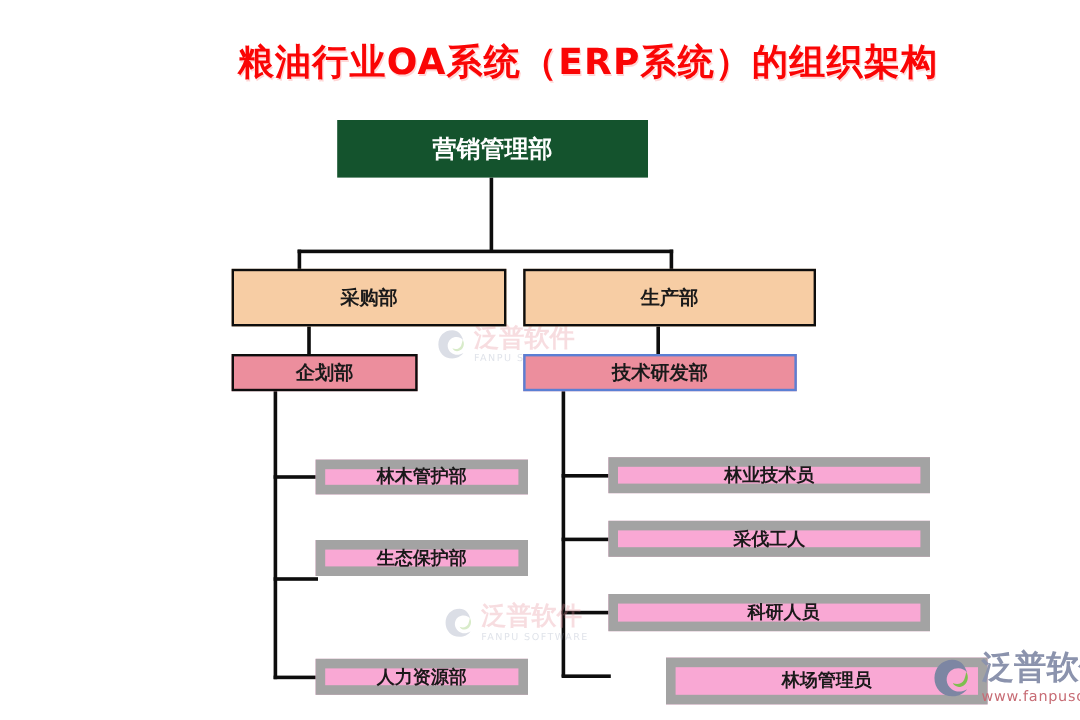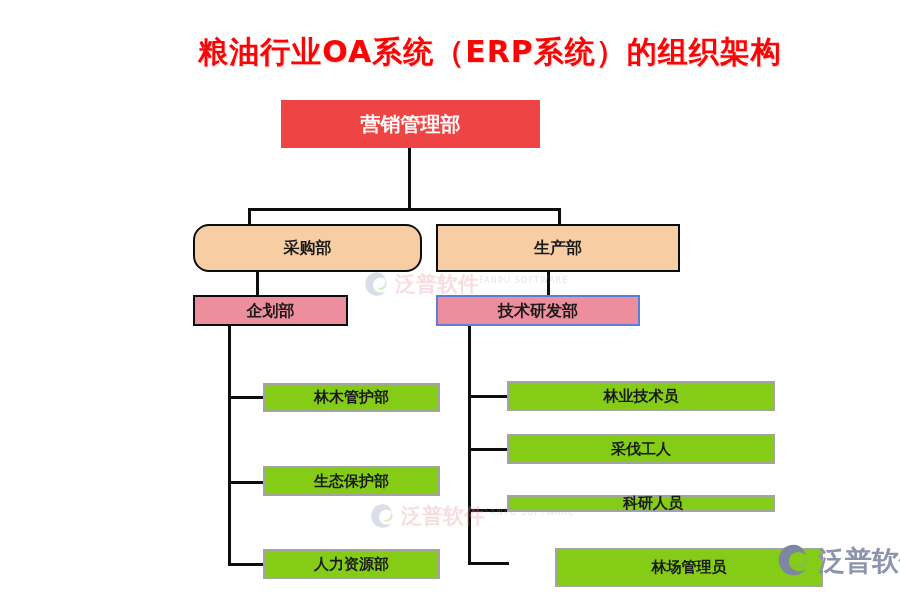--- a/index.html
+++ b/index.html
@@ -44,21 +44,21 @@
     display: flex;
     align-items: center;
     justify-content: center;
     text-align: center;
     line-height: 1.1;
     white-space: nowrap;
     z-index: 5;
   }
 
   .node-root {
-    background: #ef4444;
+    background: #14532d;
     color: #ffffff;
     font-size: 20px;
     font-weight: bold;
     border: none;
   }
 
   .node-l2 {
     background: #f7cda4;
     color: #1a1a1a;
     font-size: 16px;
@@ -71,25 +71,25 @@
     color: #1a1a1a;
     font-size: 16px;
     font-weight: bold;
     border: 2px solid #0d0d0d;
   }
   .node-l3.border-blue {
     border: 2px solid #5b7fd4;
   }
 
   .node-leaf {
-    background: #84cc16;
+    background: #f9a8d4;
     color: #1a1a1a;
     font-size: 15px;
     font-weight: bold;
-    border: 2px solid #a3a3a3;
+    border: 8px solid #a3a3a3;
   }
 
   
   .line {
     position: absolute;
     background: #0d0d0d;
     z-index: 1;
   }
   .line-v { width: 3px; }
   .line-h { height: 3px; }
@@ -105,21 +105,21 @@
   }
   .watermark-faint { opacity: 0.30; }
 
   .wm-mark {
     position: relative;
     flex: 0 0 auto;
     display: inline-block;
   }
   .wm-text-col {
     display: flex;
-    flex-direction: row;
+    flex-direction: column;
     line-height: 1;
     justify-content: flex-end;
   }
   .wm-cn {
     font-weight: bold;
     white-space: nowrap;
   }
   .wm-en {
     white-space: nowrap;
     letter-spacing: 1.2px;
@@ -203,57 +203,57 @@
     <span class="wm-text-col">
       <span class="wm-cn">泛普软件</span>
       <span class="wm-en">www.fanpusoft.com</span>
     </span>
   </div>
 
   <div class="node node-root" style="left:281px; top:100px; width:259px; height:48px;">
     <span>营销管理部</span>
   </div>
 
-  <div class="node node-l2" style="left:193px; top:224px; width:229px; height:48px;border-radius:16px;">
+  <div class="node node-l2" style="left:193px; top:224px; width:229px; height:48px;">
     <span>采购部</span>
   </div>
 
   <div class="node node-l2" style="left:436px; top:224px; width:244px; height:48px;">
     <span>生产部</span>
   </div>
 
   <div class="node node-l3" style="left:193px; top:295px; width:155px; height:31px;">
     <span>企划部</span>
   </div>
 
-  <div class="node node-l3 border-blue" style="left:436px; top:295px; width:204px; height:31px;">
+  <div class="node node-l3 border-blue" style="left:436px; top:295px; width:228px; height:31px;">
     <span>技术研发部</span>
   </div>
 
   <div class="node node-leaf" style="left:263px; top:383px; width:177px; height:29px;">
     <span>林木管护部</span>
   </div>
 
-  <div class="node node-leaf" style="left:263px; top:466px; width:177px; height:30px;">
+  <div class="node node-leaf" style="left:263px; top:450px; width:177px; height:30px;">
     <span>生态保护部</span>
   </div>
 
   <div class="node node-leaf" style="left:263px; top:549px; width:177px; height:30px;">
     <span>人力资源部</span>
   </div>
 
   <div class="node node-leaf" style="left:507px; top:434px; width:268px; height:30px;">
     <span>采伐工人</span>
   </div>
 
   <div class="node node-leaf" style="left:507px; top:381px; width:268px; height:30px;">
     <span>林业技术员</span>
   </div>
 
-  <div class="node node-leaf" style="left:507px; top:495px; width:268px; height:17px;padding-left:24px;">
+  <div class="node node-leaf" style="left:507px; top:495px; width:268px; height:31px;padding-left:24px;">
     <span>科研人员</span>
   </div>
 
   <div class="node node-leaf" style="left:507px; top:548px; width:268px; height:39px;margin-left:48px;">
     <span>林场管理员</span>
   </div>
 
 </div>
 
 </body></html>

